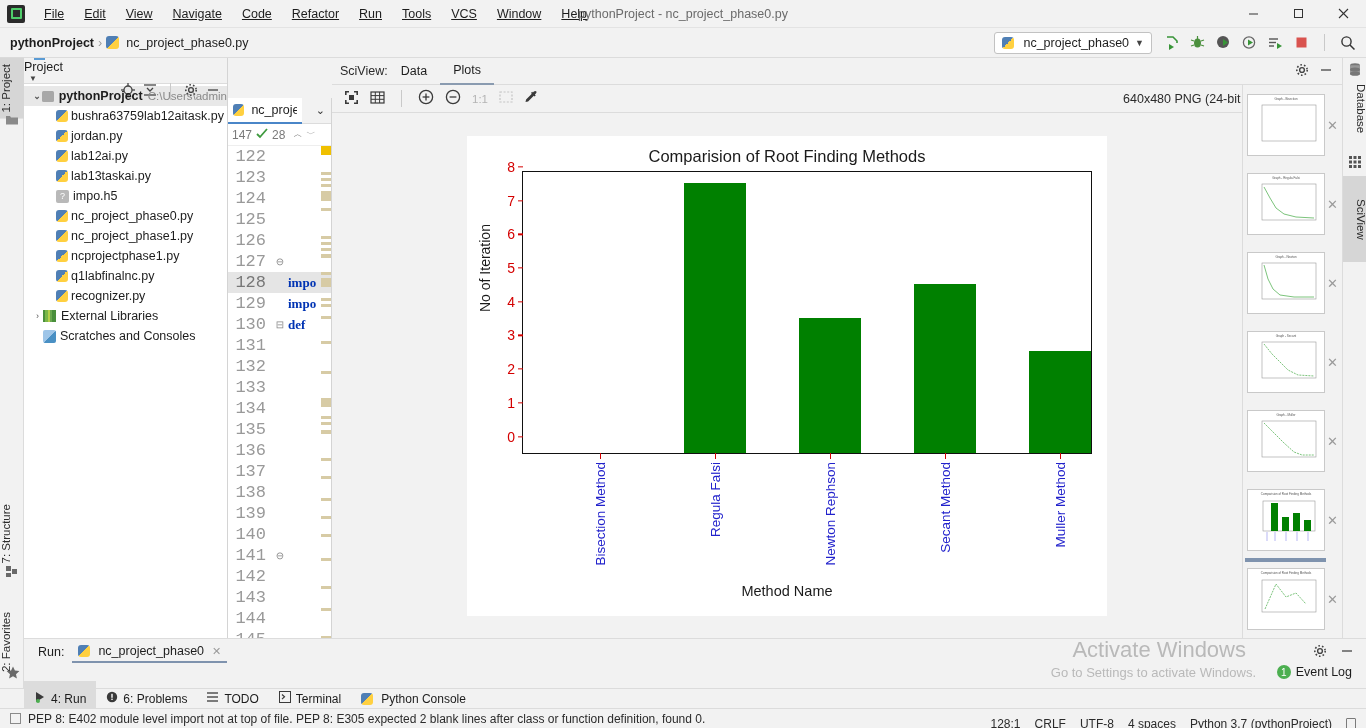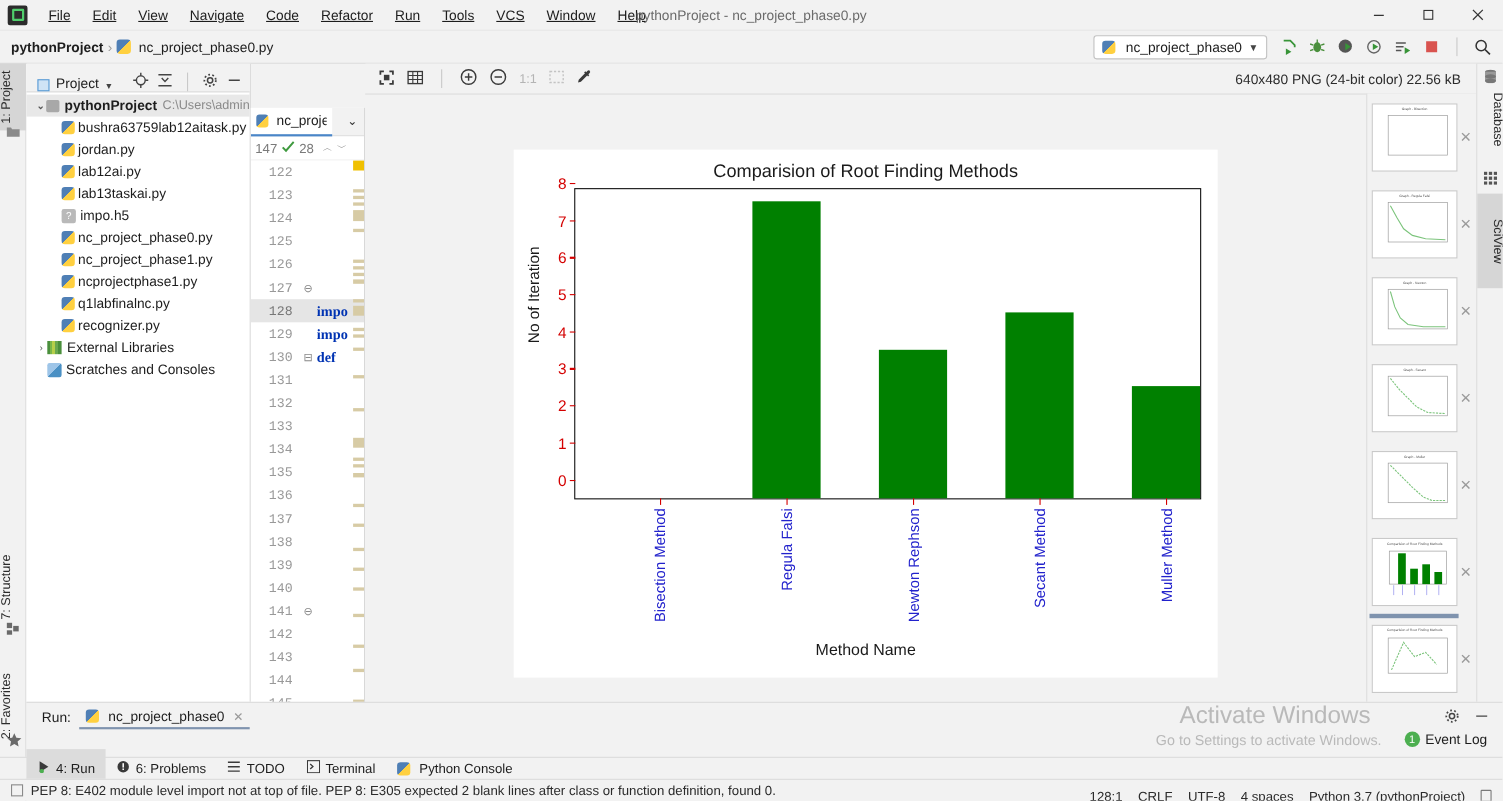--- a/index.html
+++ b/index.html
@@ -77,22 +77,22 @@
   }
   .vtab.active { background:#d6d6d6; }
   .vicon { position:absolute; left:6px; width:12px;height:12px; }
 
   
   .projpanel {
     position:absolute; left:24px; top:58px; width:204px; height:580px;
     background:#fff; border-right:1px solid #d4d4d4;
   }
   .panel-head {
-    height:26px; background:#f2f2f2; display:flex; align-items:flex-end;
-    border-bottom:1px solid #dcdcdc; font-size:12.5px;
+    height:26px; background:#f2f2f2; display:flex; align-items:flex-start;
+    border-bottom:1px solid #dcdcdc; font-size:12.5px;flex-direction:column;
   }
   .panel-head .sq { width:11px;height:11px;border:1.6px solid #5a9bd4; margin:0 6px 0 10px; background:#cfe3f5;}
   .ph-icons{ margin-left:auto; display:flex; gap:8px; align-items:center; padding-right:7px;}
   .tree { padding-top:2px; font-size:12.5px; }
   .trow { display:flex; align-items:center; height:20px; padding-left:8px; white-space:nowrap;}
   .trow.root { font-weight:bold; background:#e8e8e8;}
   .trow .path { font-weight:normal; color:#8a8a8a; font-size:11.5px; margin-left:5px;}
   .chev { width:11px; text-align:center; color:#555; font-size:9px; }
   .fold { width:13px;height:11px;background:#a8a8a8;border-radius:1.5px;margin-right:5px;}
   .libicon{width:13px;height:12px;margin-right:5px;
@@ -109,21 +109,21 @@
   }
   .edtabbar{ height:26px;background:#f2f2f2;border-bottom:1px solid #dcdcdc;display:flex;align-items:center;}
   .edtab{ display:flex;align-items:center;gap:4px;font-size:12.5px;padding:0 5px;height:26px;
     border-bottom:2px solid #4a86c8; background:#fff; max-width:74px; overflow:hidden;}
   .edtab span{ overflow:hidden;text-overflow:clip;white-space:nowrap;}
   .edstat{ height:22px;background:#fff;display:flex;align-items:center;font-size:12px;color:#7a7a7a;
      padding-left:4px; gap:4px; border-bottom:1px solid #eee;}
   .edstat .ok{color:#3f9a3f;}
   .gutter{ position:relative; background:#fff; height:532px;}
   .gline{ height:21px; display:flex; align-items:center;}
-  .gnum{ width:44px; text-align:right; color:#999; font-family:"Liberation Mono",monospace; font-size:12px; padding-right:6px;}
+  .gnum{ width:44px; text-align:right; color:#999; font-family:"Liberation Mono",monospace; font-size:17px; padding-right:6px;}
   .gline.current .gnum{ color:#777; }
   .gline.current{ background:#e5e5e5;}
   .gfold{ width:16px; text-align:center; color:#8a8a8a; font-size:10px;}
   .gcode{ font-family:Liberation Serif, serif; font-size:13px; color:#1a4fa0;}
   .gcode.kw{ color:#0033b3; font-weight:bold;}
   .markstrip{ position:absolute; right:0; top:0; width:10px; height:532px; }
   .mark{ position:absolute; right:0; width:10px; background:#d7cba5; }
   .mark.y{ background:#f0c000; }
 
   
@@ -656,20 +656,38 @@
         <div class="mark" style="top:388px;height:3px;"></div>
         <div class="mark" style="top:412px;height:3px;"></div>
         <div class="mark" style="top:440px;height:3px;"></div>
         <div class="mark" style="top:462px;height:3px;"></div>
         <div class="mark" style="top:490px;height:3px;"></div>
       </div>
     </div>
   </div>
 
   <div class="sciview">
+    <div class="sv-tabs">
+      <span class="sv-label">SciView:</span>
+      <div class="sv-tab">Data</div>
+      <div class="sv-tab active">Plots</div>
+      <span class="sv-right">
+        <span>
+          <svg width="14" height="14" viewBox="0 0 14 14">
+              <circle cx="7" cy="7" r="2.4" fill="none" stroke="#444" stroke-width="1.4"></circle>
+              <circle cx="7" cy="7" r="5.2" fill="none" stroke="#444" stroke-width="1.6" stroke-dasharray="1.6 2.1"></circle>
+            </svg>
+        </span>
+        <span>
+          <svg width="14" height="14" viewBox="0 0 14 14">
+              <line x1="2" y1="7" x2="12" y2="7" stroke="#444" stroke-width="1.3"></line>
+            </svg>
+        </span>
+      </span>
+    </div>
     <div class="sv-toolbar">
       <span>
         <svg width="15" height="15" viewBox="0 0 15 15">
             <path d="M1 1 h4 v1.6 h-2.4 v2.4 h-1.6 z M14 1 v4 h-1.6 v-2.4 h-2.4 v-1.6 z M1 14 v-4 h1.6 v2.4 h2.4 v1.6 z M14 14 h-4 v-1.6 h2.4 v-2.4 h1.6 z" fill="#3a3a3a"></path>
             <rect x="5" y="5" width="5" height="5" fill="#3a3a3a"></rect>
           </svg>
       </span>
       <span>
         <svg width="15" height="15" viewBox="0 0 15 15">
             <rect x="1" y="2" width="13" height="11" fill="none" stroke="#3a3a3a" stroke-width="1.2"></rect>

